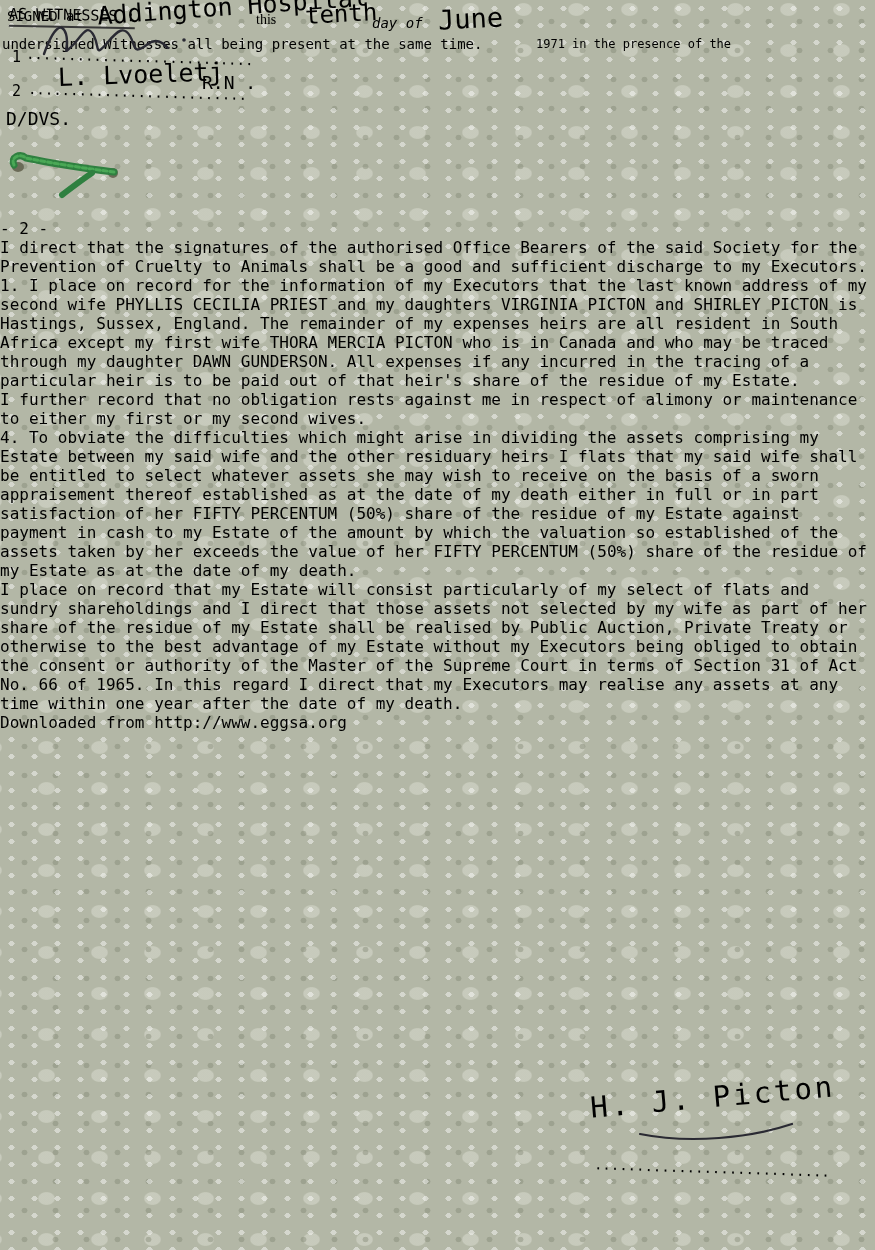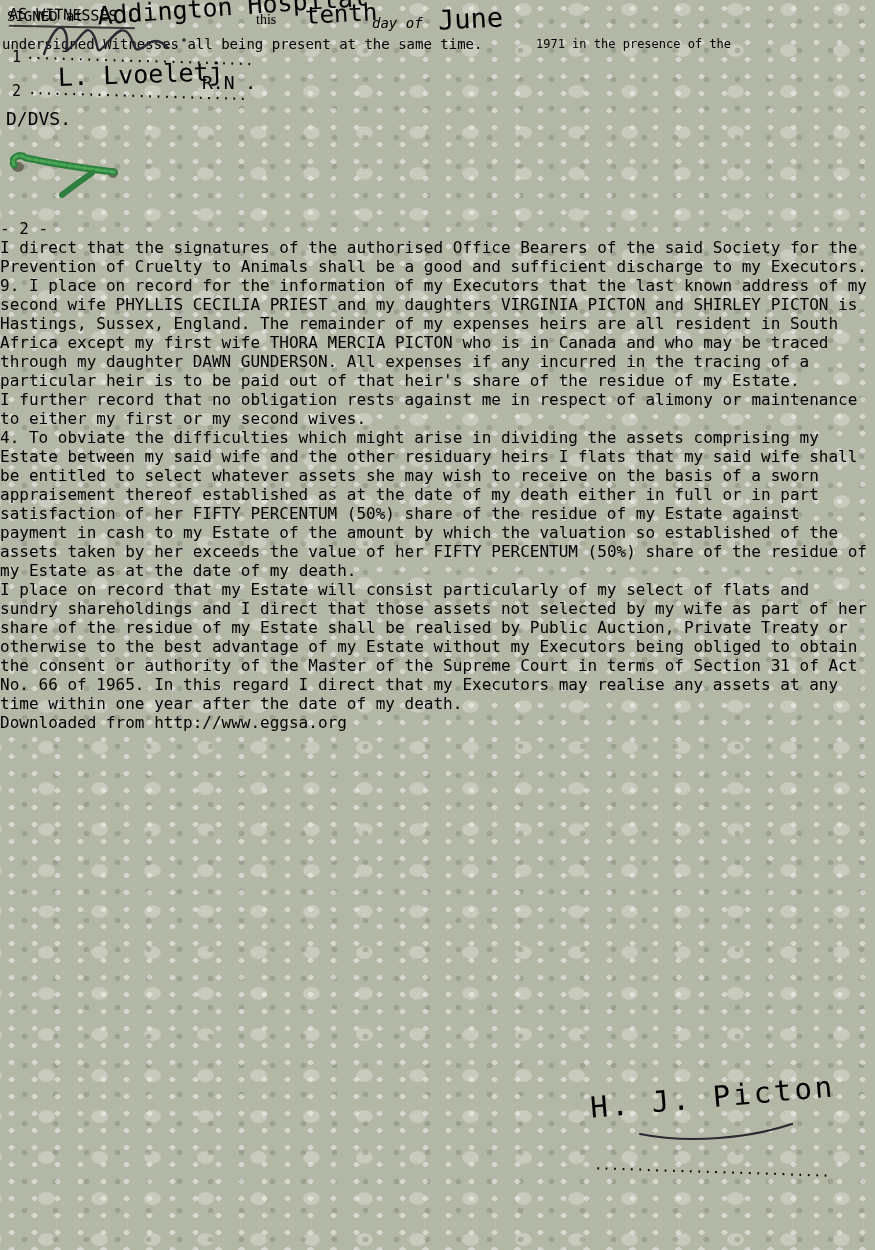--- a/index.html
+++ b/index.html
@@ -132,21 +132,21 @@
 
 <div id="page-num" class="typed">-  2  -</div>
 
 <div id="intro" class="para typed">
   <span class="line">I direct that the signatures of the authorised Office Bearers of the said</span>
   <span class="line">Society for the Prevention of Cruelty to Animals shall be a good and</span>
   <span class="line">sufficient discharge to my Executors.</span>
 </div>
 
 <div id="clause3" class="para typed">
-  <span class="line">9.    I place on record for the information of my Executors that the last known address of</span>
+  <span class="line">1.    I place on record for the information of my Executors that the last known address of</span>
   <span class="line">my second wife  PHYLLIS  CECILIA  PRIEST  and my daughters  VIRGINIA  PICTON  and  SHIRLEY</span>
   <span class="line">PICTON  is Hastings, Sussex, England.  The remainder of my expenses heirs are all resident</span>
   <span class="line">in South Africa except my first wife  THORA  MERCIA  PICTON  who is in Canada and who may</span>
   <span class="line">be traced through my daughter  DAWN  GUNDERSON.  All expenses if any incurred in the</span>
   <span class="line">tracing of a particular heir is to be paid out of that heir's share of the residue of my</span>
   <span class="line">Estate.</span>
 </div>
 
 <div id="alimony" class="para typed">
   <span class="line">      I further record that no obligation rests against me in respect of alimony or</span>

